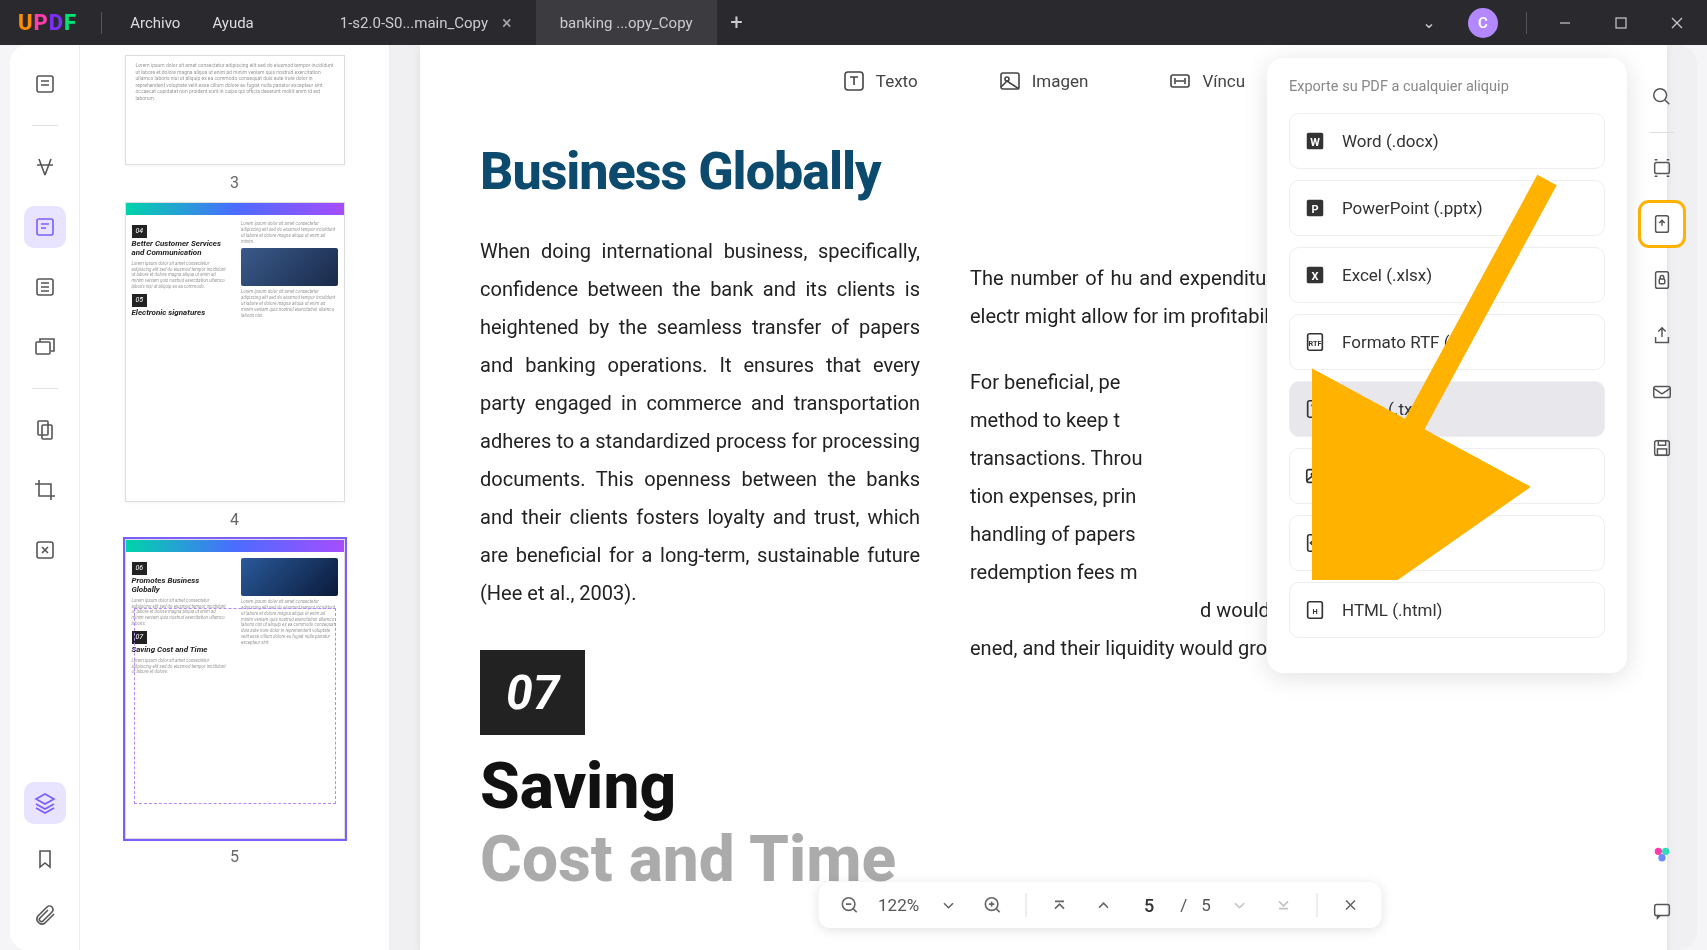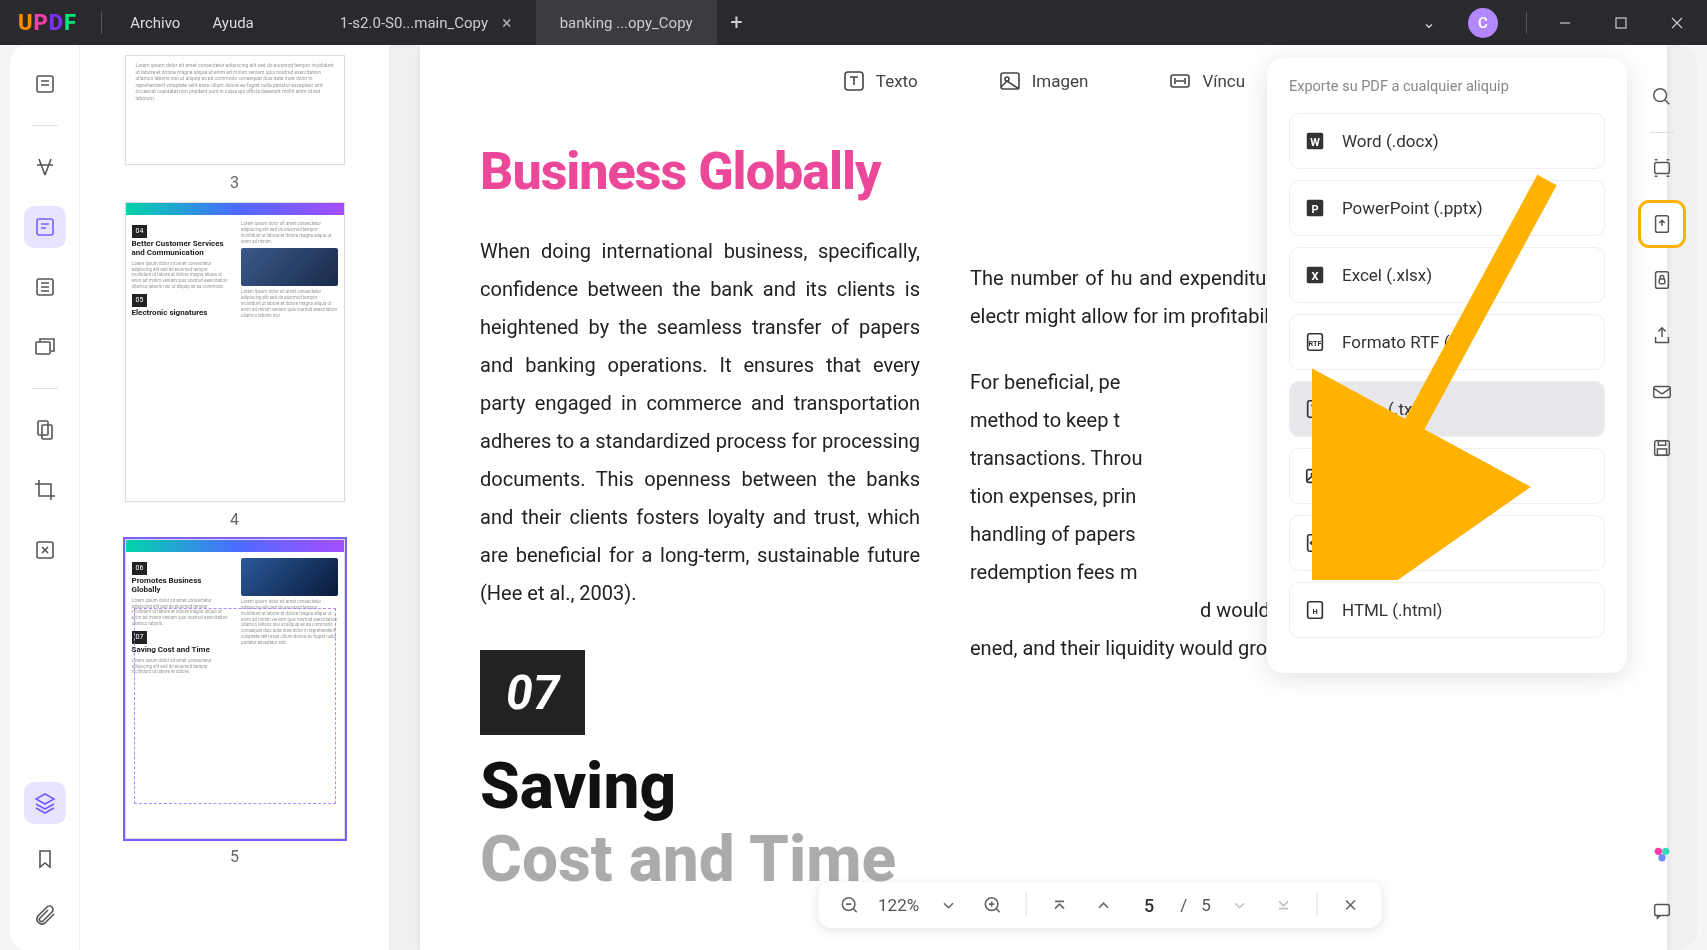--- a/index.html
+++ b/index.html
@@ -42,35 +42,35 @@
   .thumbs { width: 310px; background: #fff; border-right: 1px solid #eee; overflow-y: auto; padding: 0 30px 20px; }
   .thumb { margin-top: 10px; }
   .thumb .page { width: 220px; height: 300px; margin: 0 auto; background: #fff; border: 1px solid #ddd; box-shadow: 0 1px 3px rgba(0,0,0,0.05); position: relative; overflow:hidden; }
   .thumb.first .page{height:110px;}
   .thumb .num { text-align: center; font-size: 16px; color: #666; margin-top: 8px; }
   .thumb .gradbar{height:12px;background:linear-gradient(90deg,#00d4aa,#4a6cff,#a64dff);} 
   .thumb.sel .page{outline:2px solid #7b5cff;}
   .thumb .mini{font-size:5px;color:#888;padding:6px;line-height:1.3;}
   .thumb .badge{display:inline-block;background:#222;color:#fff;font-size:7px;padding:2px 4px;margin:4px 0 2px;}
   .thumb .mh{font-size:8px;font-weight:700;color:#222;line-height:1.1;margin-bottom:3px;}
-  .thumb .cols{display:flex;gap:13px;}
+  .thumb .cols{display:flex;gap:13px;font-style:italic;}
   .thumb .col{flex:1;}
   .thumb .imgph{width:100%;height:38px;background:linear-gradient(135deg,#3a5a8a,#1a2a4a);border-radius:2px;margin-bottom:3px;}
   .thumb .sel-rect{position:absolute;border:1px dashed #b388ff;left:8px;right:8px;top:68px;bottom:34px;}
 
   
   .docview { flex: 1; background: #f0f0f2; position: relative; overflow: hidden; }
   .edit-toolbar { position: absolute; top: 12px; left: 0; right: 0; display: flex; justify-content: center; gap: 80px; padding: 12px 0; background: transparent; z-index:2;}
   .etbtn { display: flex; align-items: center; gap: 10px; font-size: 17px; color: #444; cursor: pointer; }
   .etbtn svg{width:24px;height:24px;stroke:#444;stroke-width:1.6;fill:none;}
   .page-canvas { position: absolute; top: 0; left: 30px; right: 30px; bottom: 0; background: #fff; box-shadow: 0 2px 8px rgba(0,0,0,0.08); padding: 100px 60px 0 60px; overflow:hidden; }
   .page-cols{display:flex;gap:50px;}
   .colL{width:440px;}
   .colR{flex:1;}
-  .h1 { font-size: 52px; font-weight: 800; color: #ec4899; line-height: 1.05; letter-spacing: -1px; margin-bottom: 32px; }
+  .h1 { font-size: 52px; font-weight: 800; color: #0c4a6e; line-height: 1.05; letter-spacing: -1px; margin-bottom: 32px; }
   .para { font-size: 20px; line-height: 1.9; color: #222; text-align: justify; margin-bottom: 28px; }
   .num-badge { display:inline-block; background: #222; color: #fff; font-size: 48px; font-weight: 700; font-style: italic; padding: 14px 26px; margin: 10px 0 12px; }
   .img-ph { width: 170px; height: 86px; background: linear-gradient(135deg,#2a4a7a 0%,#1a2540 60%,#c49a5a 100%); border: 1.5px dashed #b388ff; margin-bottom: 28px; margin-left:auto;}
   .h2 { font-size: 64px; font-weight: 800; color: #111; line-height: 1.05; margin-top:6px;}
 
   
   .export { position: absolute; right: 80px; top: 58px; width: 360px; background: #fff; border-radius: 16px; box-shadow: 0 4px 24px rgba(0,0,0,0.12); padding: 20px 22px 24px; z-index:10; }
   .export h3 { font-size: 20px; font-weight: 700; color: #222; margin-bottom: 6px; }
   .export .sub { font-size: 14.5px; color: #888; margin-bottom: 18px; }
   .export .opt { display: flex; align-items: center; gap: 16px; padding: 16px 14px; border: 1px solid #eee; border-radius: 10px; margin-bottom: 11px; font-size: 17px; color: #333; cursor: pointer; background:#fff; }

